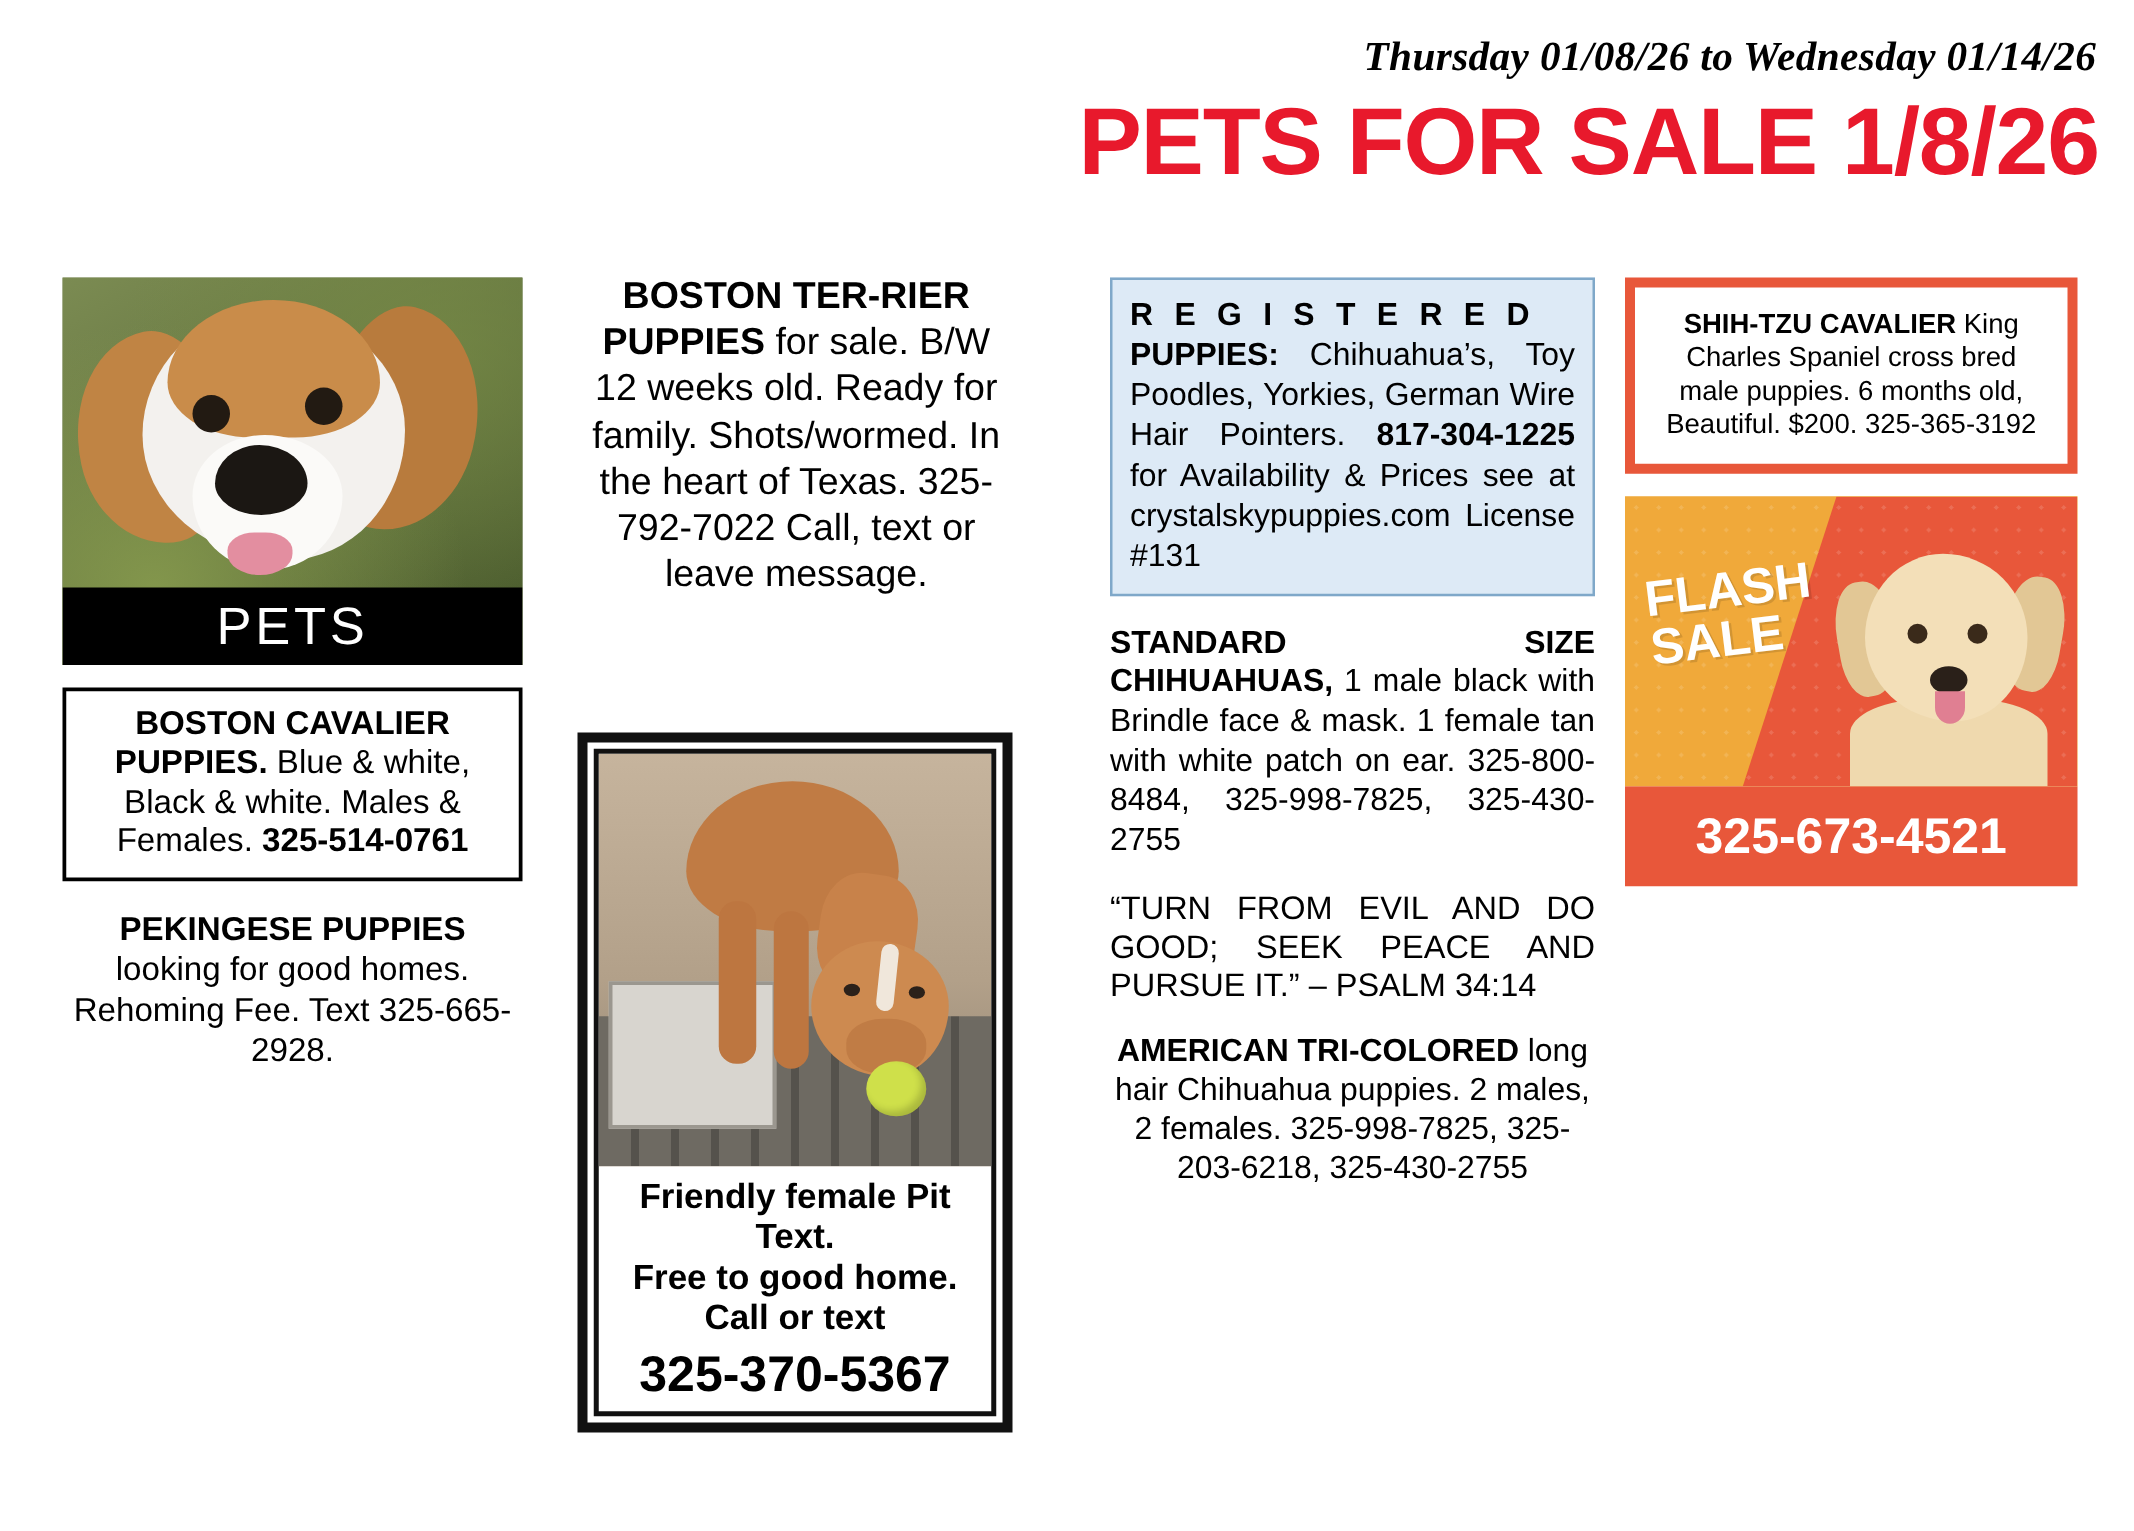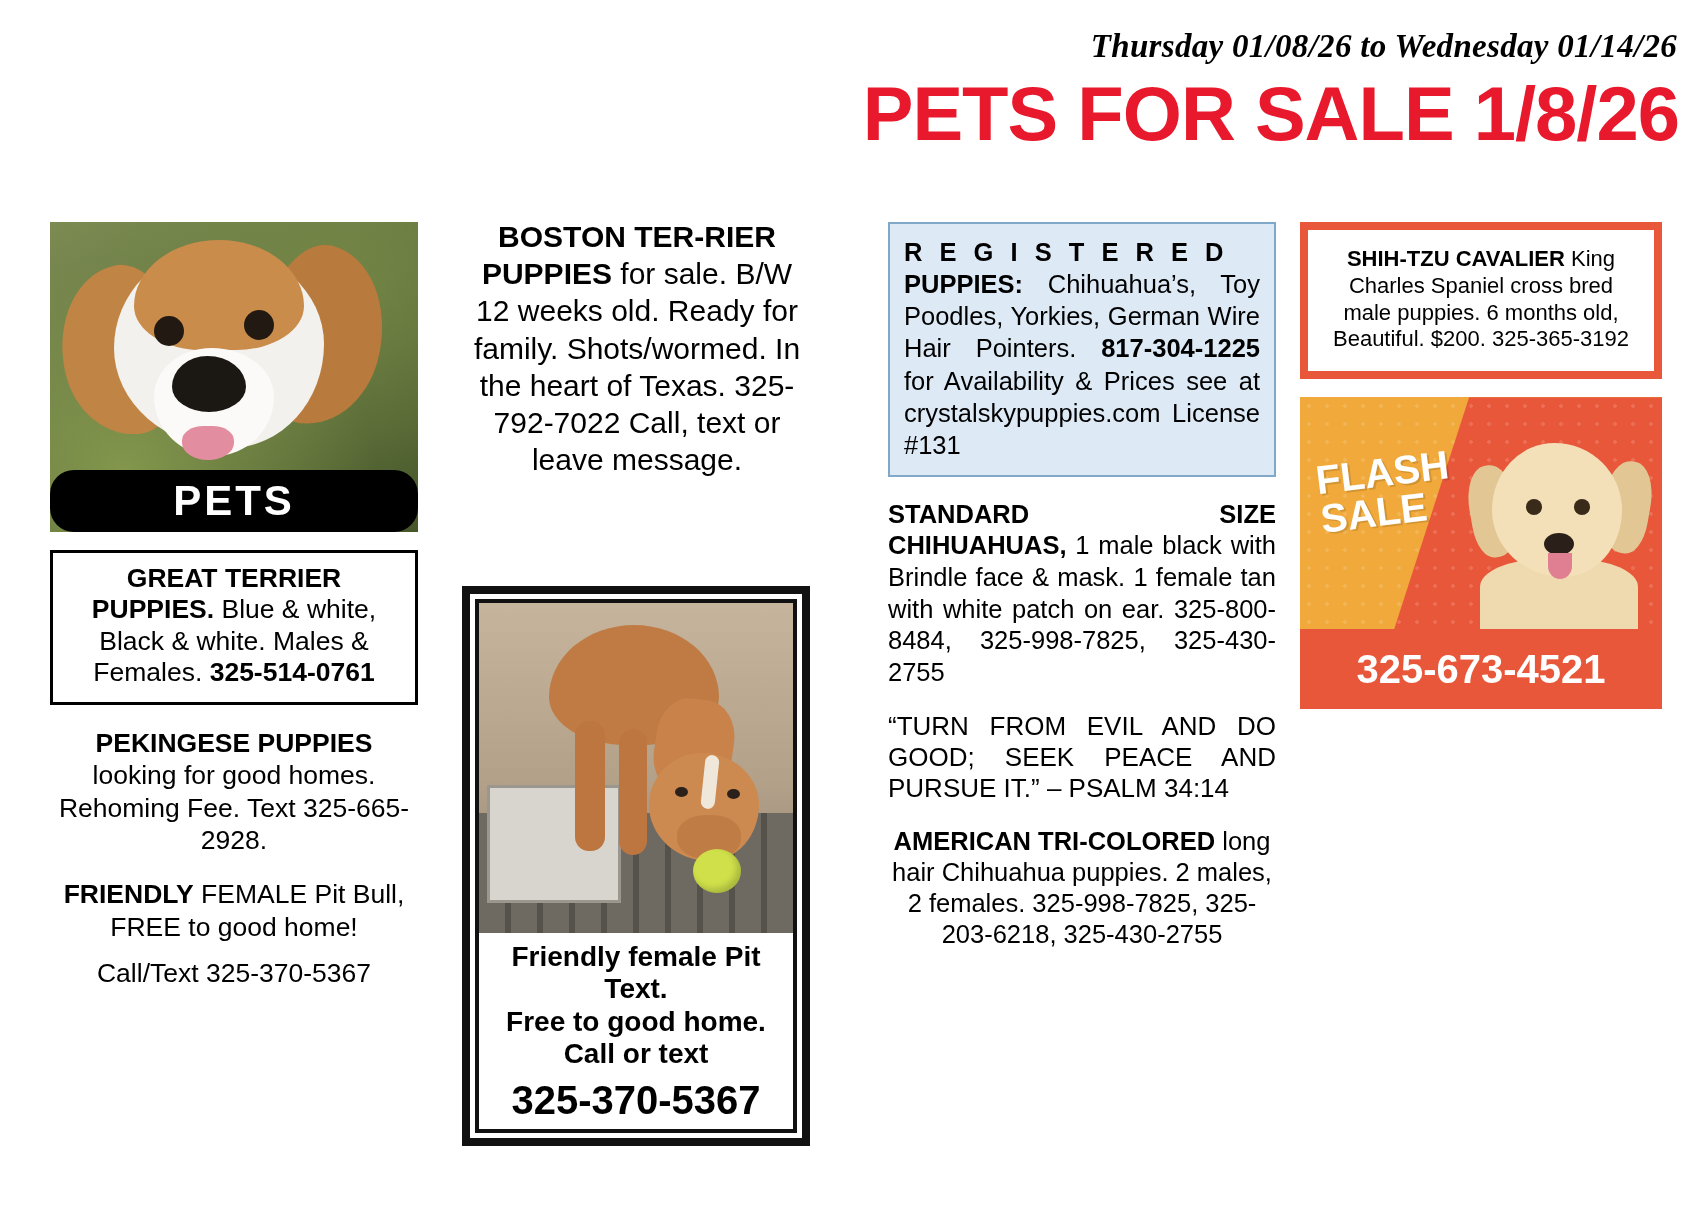--- a/index.html
+++ b/index.html
@@ -137,27 +137,26 @@
     border-radius: 50% 50% 60% 60%;
   }
   .pets-caption {
     position: absolute;
     left: 0;
     bottom: 0;
     width: 368px;
     height: 62px;
     background: #000;
     color: #fff;
-    font-weight: bold;
+    font-weight: normal;
     font-size: 42px;
     letter-spacing: 3px;
     display: flex;
     align-items: center;
     justify-content: center;
-    border-radius: 24px;
   }
 
   .ad-box-thin {
     margin-top: 18px;
     border: 3px solid #000;
     padding: 10px 12px 14px 12px;
     text-align: center;
     font-size: 26.5px;
     line-height: 1.18;
   }
@@ -465,31 +464,27 @@
         <div class="dog-eye-l"></div>
         <div class="dog-eye-r"></div>
         <div class="dog-muzzle"></div>
         <div class="dog-nose"></div>
         <div class="dog-tongue"></div>
       </div>
       <div class="pets-caption">PETS</div>
     </div>
 
     <div class="ad-box-thin">
-      <span class="lead">GREAT TERRIER PUPPIES.</span><span> Blue &amp; white, Black &amp; white. Males &amp; Females. </span><span class="phone-bold">325-514-0761</span>
+      <span class="lead">BOSTON CAVALIER PUPPIES.</span><span> Blue &amp; white, Black &amp; white. Males &amp; Females. </span><span class="phone-bold">325-514-0761</span>
     </div>
 
     <div class="ad-plain">
       <span class="lead">PEKINGESE PUPPIES</span><span> looking for good homes. Rehoming Fee. Text 325-665-2928.</span>
     </div>
 
-    <div class="ad-plain">
-      <span class="lead">FRIENDLY</span><span> FEMALE Pit Bull, FREE to good home!</span>
-      <div style="margin-top:14px;">Call/Text 325-370-5367</div>
-    </div>
 
   </div>
 
   <div class="col2">
     <div class="ad-boston-top">
       <span class="lead">BOSTON TER-RIER PUPPIES</span><span> for sale. B/W 12 weeks old. Ready for family. Shots/wormed. In the heart of Texas. 325-792-7022 Call, text or leave message.</span>
     </div>
   </div>
 
   <div class="pitbull-frame">

